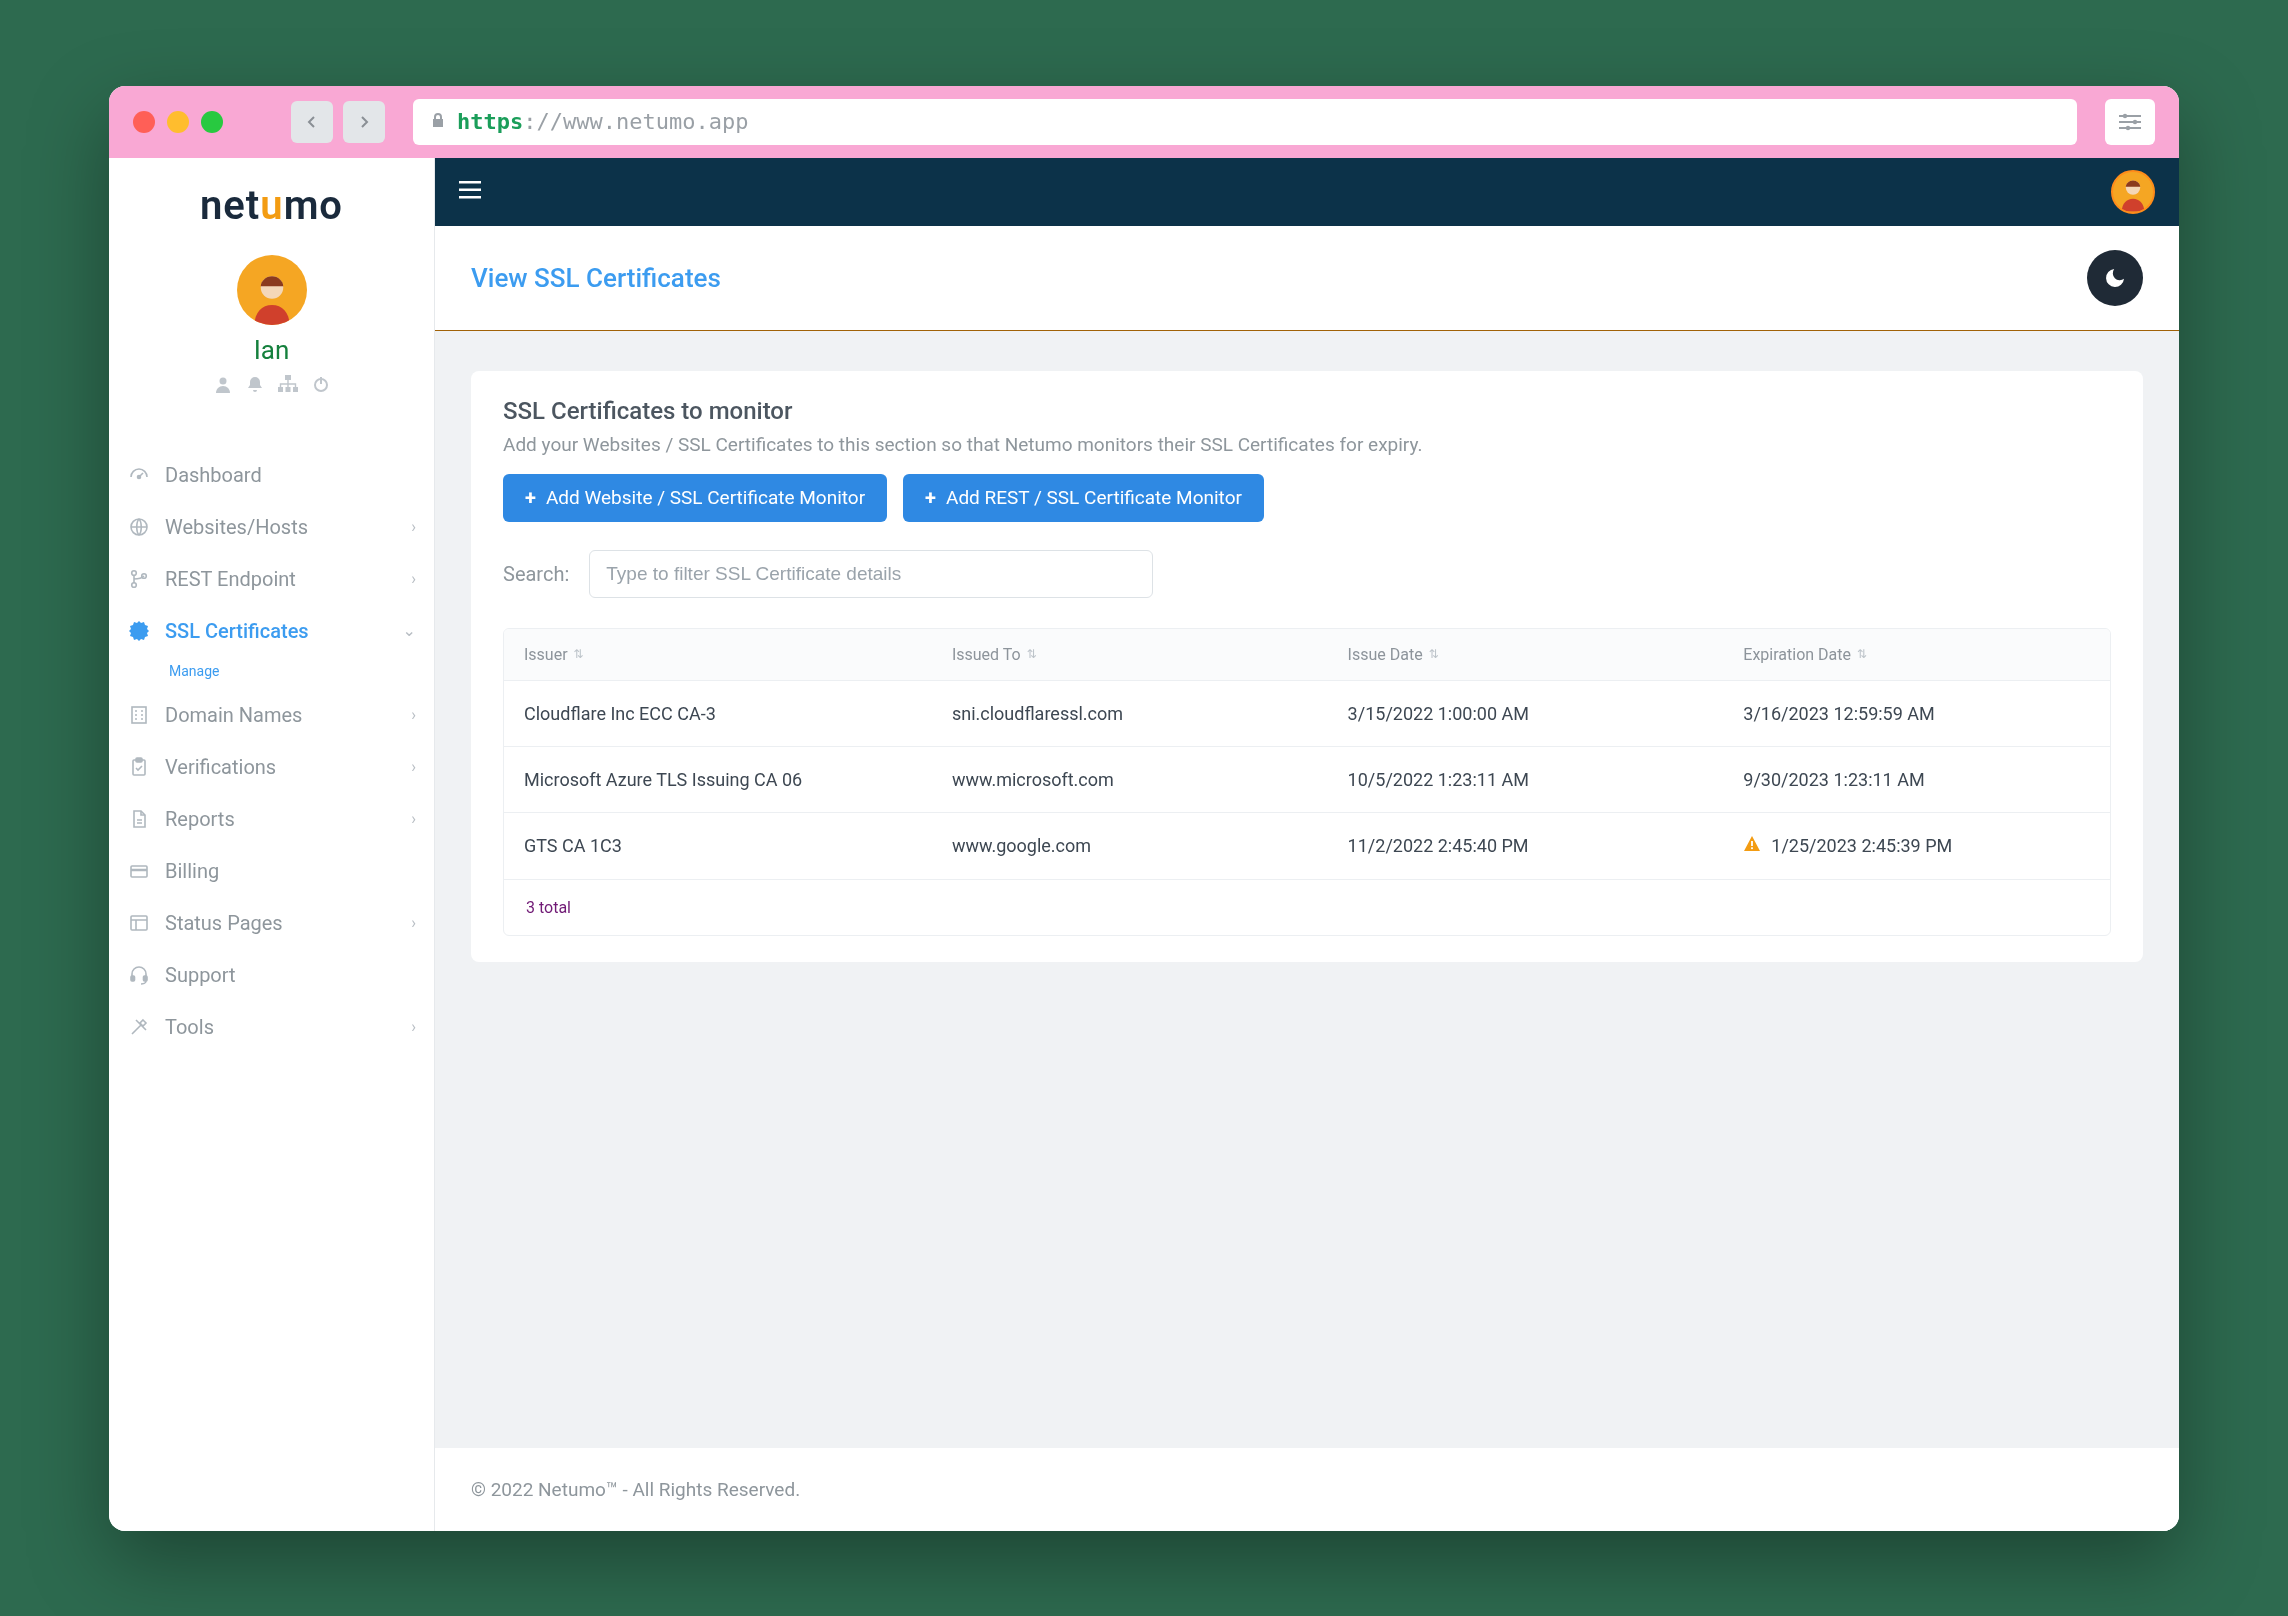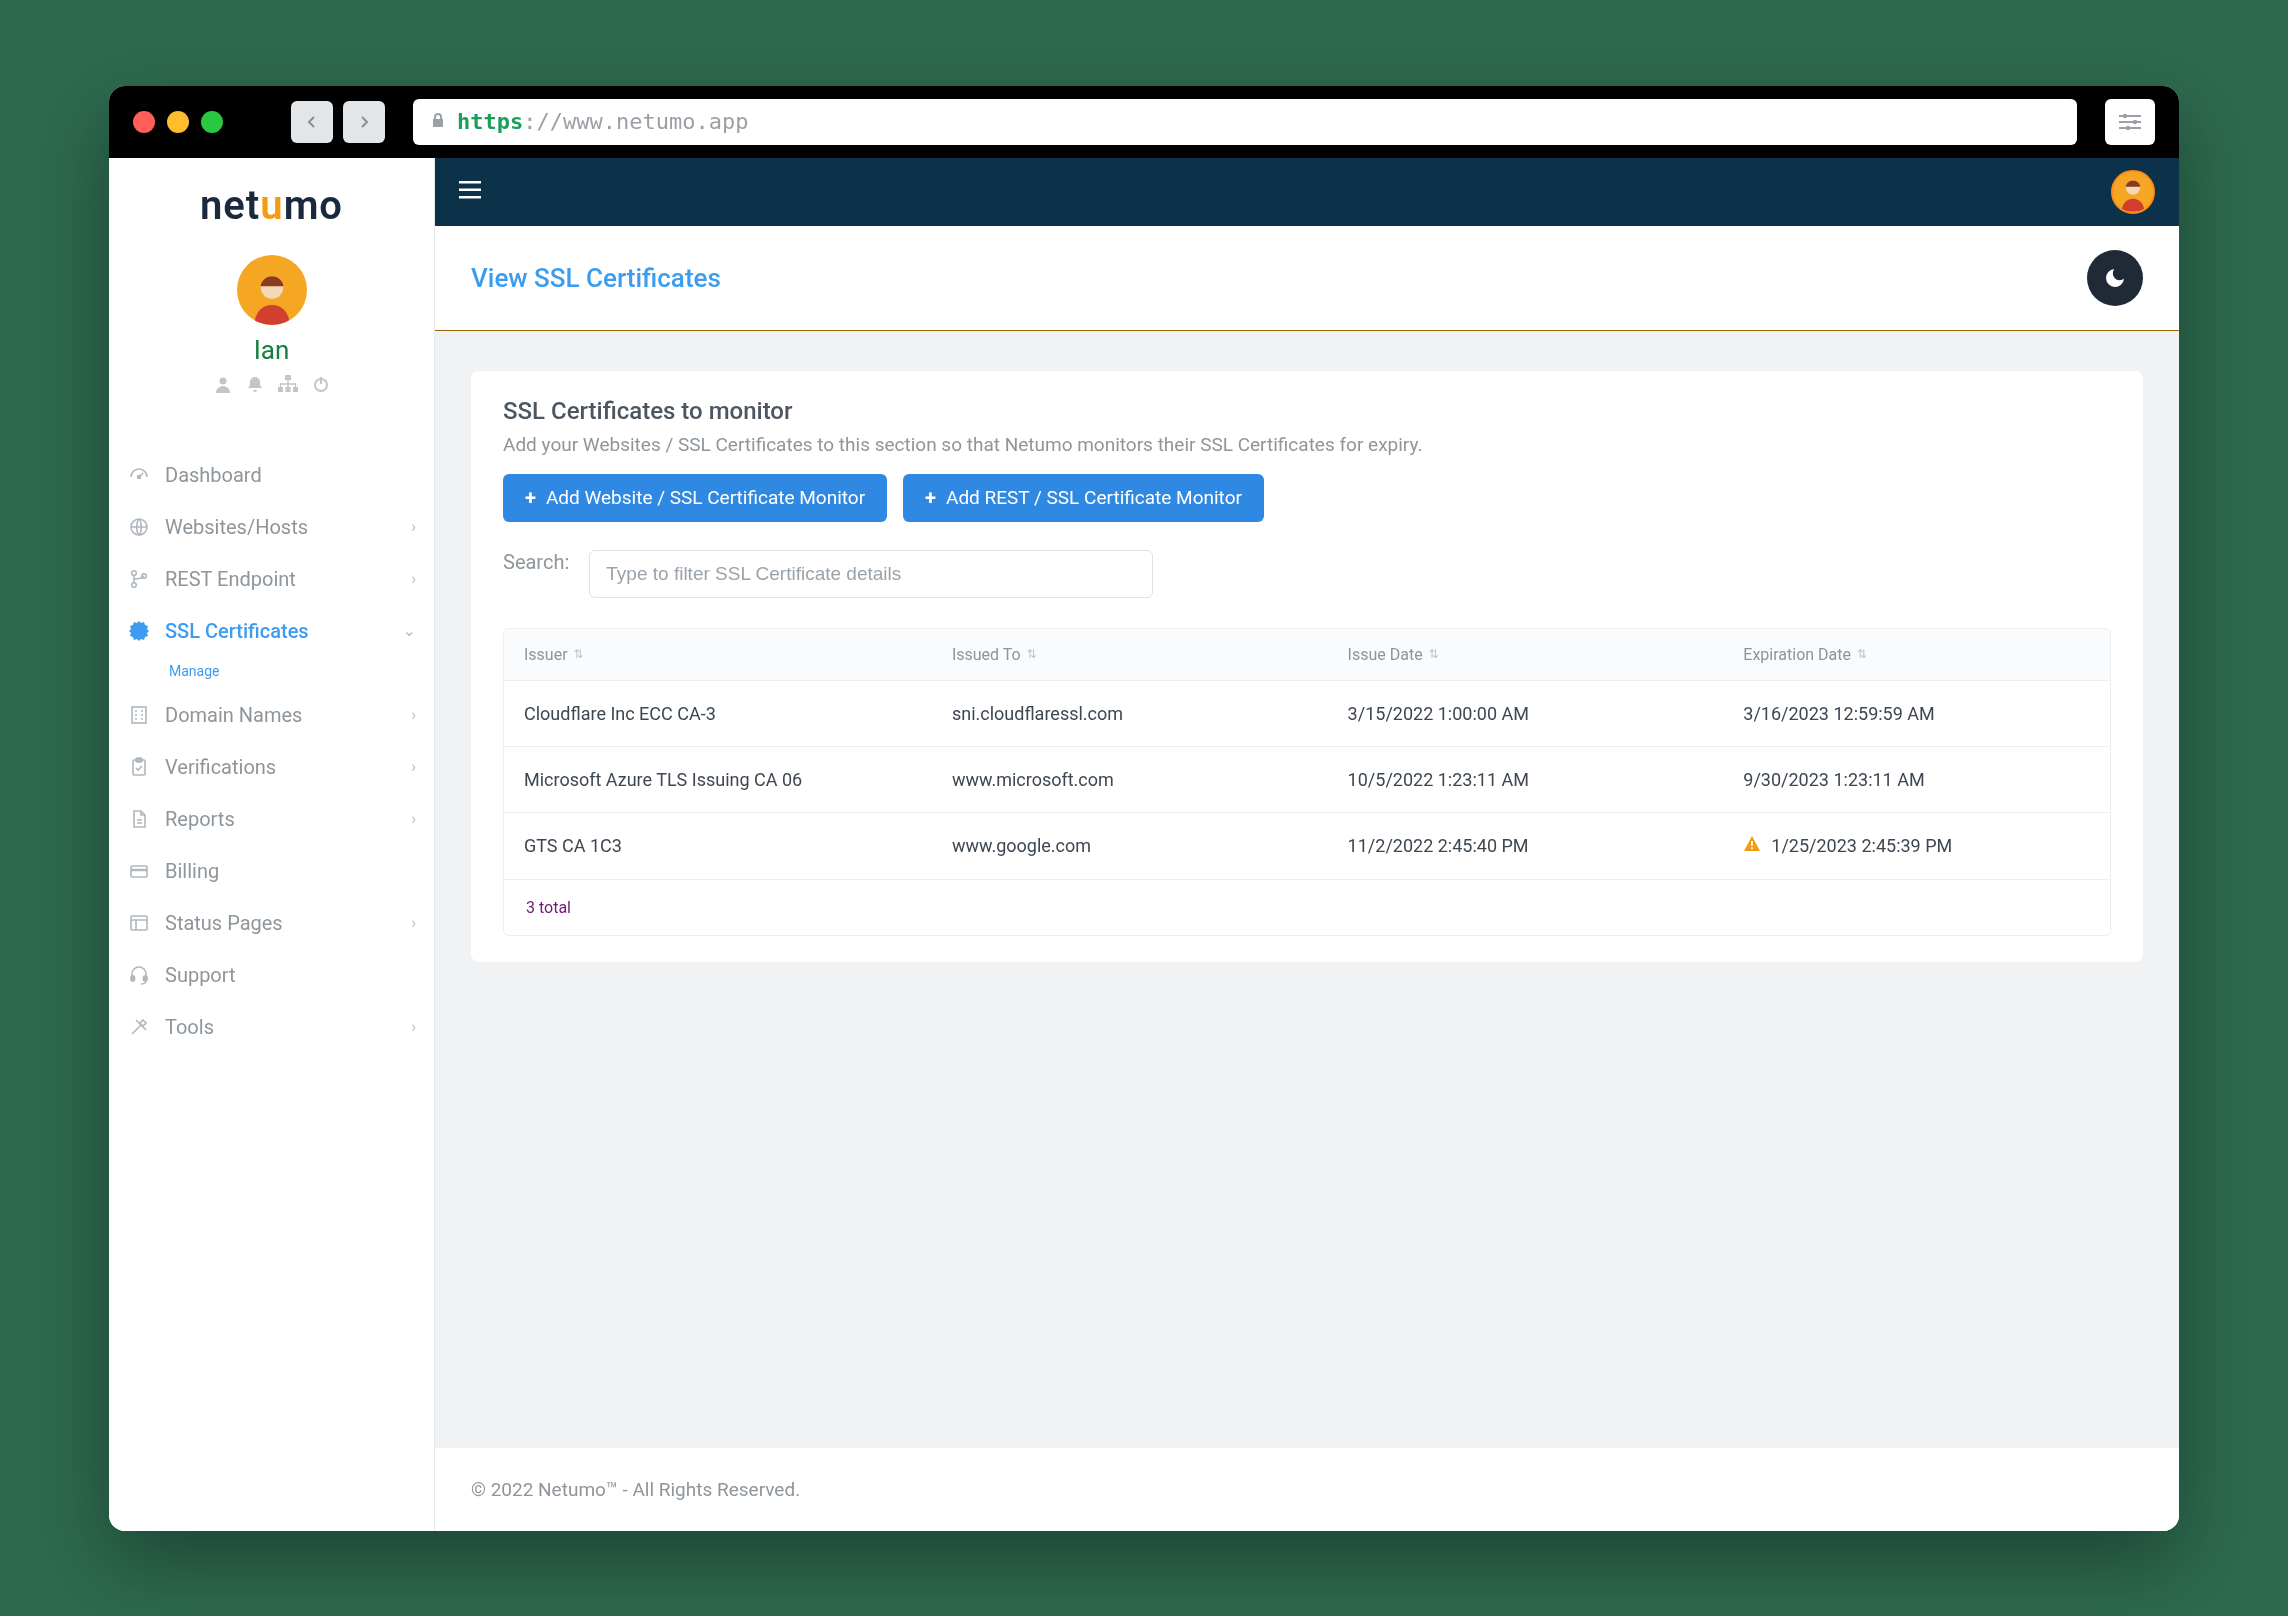--- a/index.html
+++ b/index.html
@@ -13,21 +13,21 @@
   padding: 50px;
 }
 .browser-frame {
   width: 2070px;
   background: #fff;
   border-radius: 16px;
   box-shadow: 0 30px 80px rgba(0,0,0,.35);
   overflow: hidden;
 }
 .browser-chrome {
-  background: #000000;
+  background: #f9a8d4;
   height: 72px;
   display: flex;
   align-items: center;
   padding: 0 24px;
   gap: 28px;
 }
 .traffic-lights { display: flex; gap: 12px; }
 .tl { width: 22px; height: 22px; border-radius: 50%; }
 .tl-r { background: #ff5f57; }
 .tl-y { background: #ffbd2e; }
@@ -108,21 +108,21 @@
   background:#fff; border-radius:8px; padding: 26px 32px;
 }
 .card h2 { font-size:24px; color:#4c5660; font-weight:500; margin-bottom:8px; }
 .card .sub { color:#8e969c; font-size:19px; margin-bottom:18px; }
 .btn-row { display:flex; gap:16px; margin-bottom:28px; }
 .btn {
   background:#2f89e3; color:#fff; padding: 12px 22px; border-radius:6px;
   font-size:19px; cursor:pointer; display:inline-flex; gap:10px; align-items:center;
 }
 .btn .plus { font-weight:bold; font-size:20px; }
-.search-row { display:flex; gap:20px; margin-bottom:30px; }
+.search-row { display:flex; align-items:center; gap:20px; margin-bottom:30px; }
 .search-label { color:#8e969c; font-size:20px; }
 .search-input {
   border:1px solid #dde2e6; border-radius:6px; padding: 12px 16px;
   font-size:19px; width: 564px; color:#555;
 }
 .search-input::placeholder { color:#9aa3ab; }
 .table { border:1px solid #eceff2; border-radius:6px; overflow:hidden; }
 .thead, .trow { display:grid; grid-template-columns: 1.3fr 1.2fr 1.2fr 1.2fr; gap: 9px; }
 .thead { background:#fafbfc; font-size:16px; color:#8d949b; }
 .thead > div { padding:16px 20px; display:flex; gap:6px; align-items:center; }

